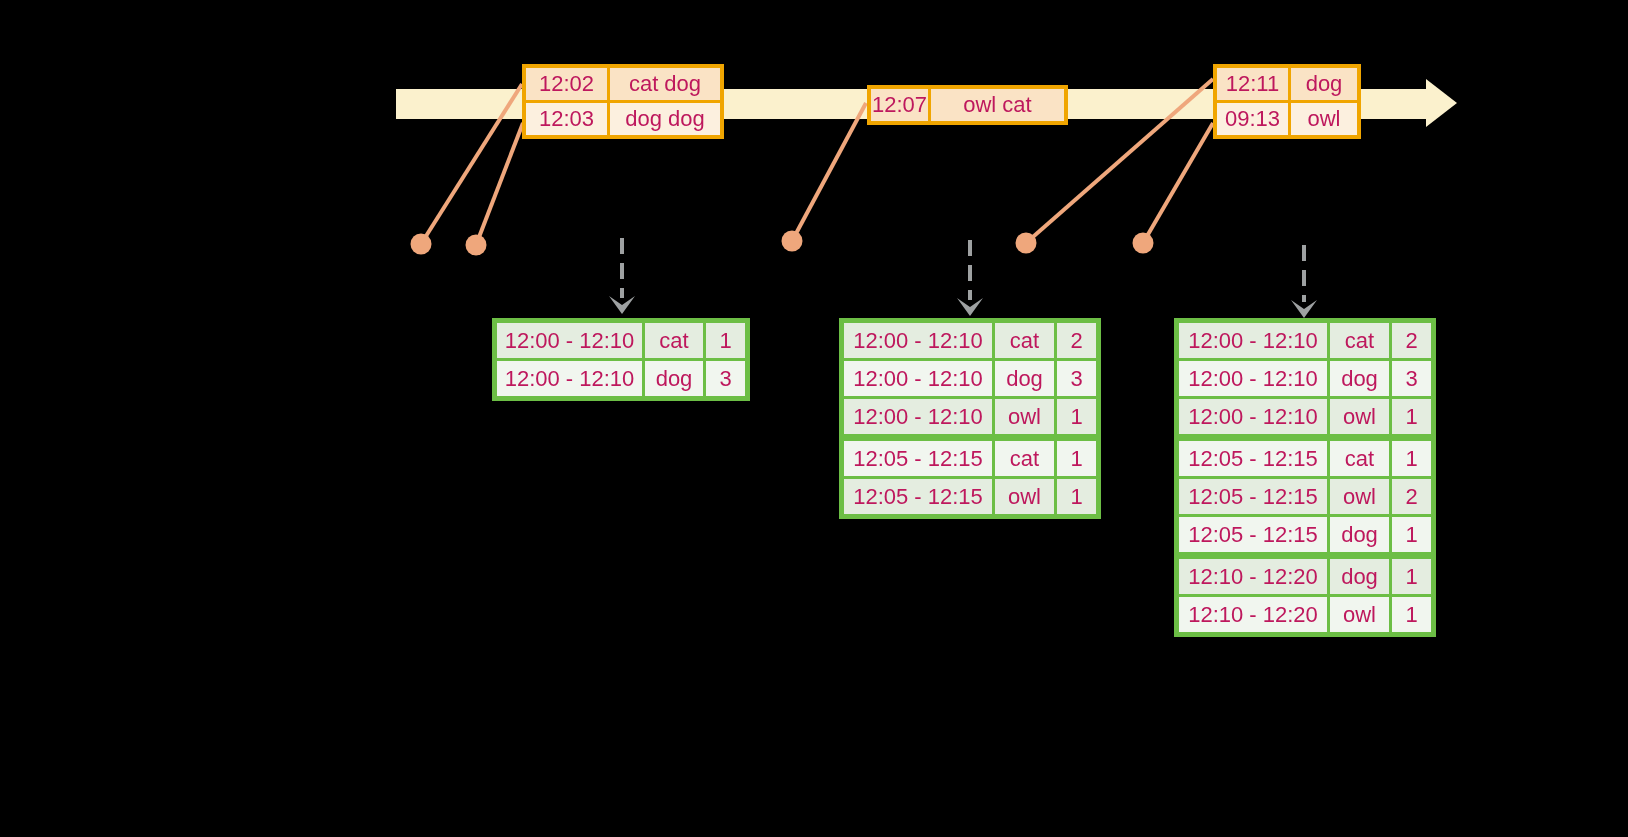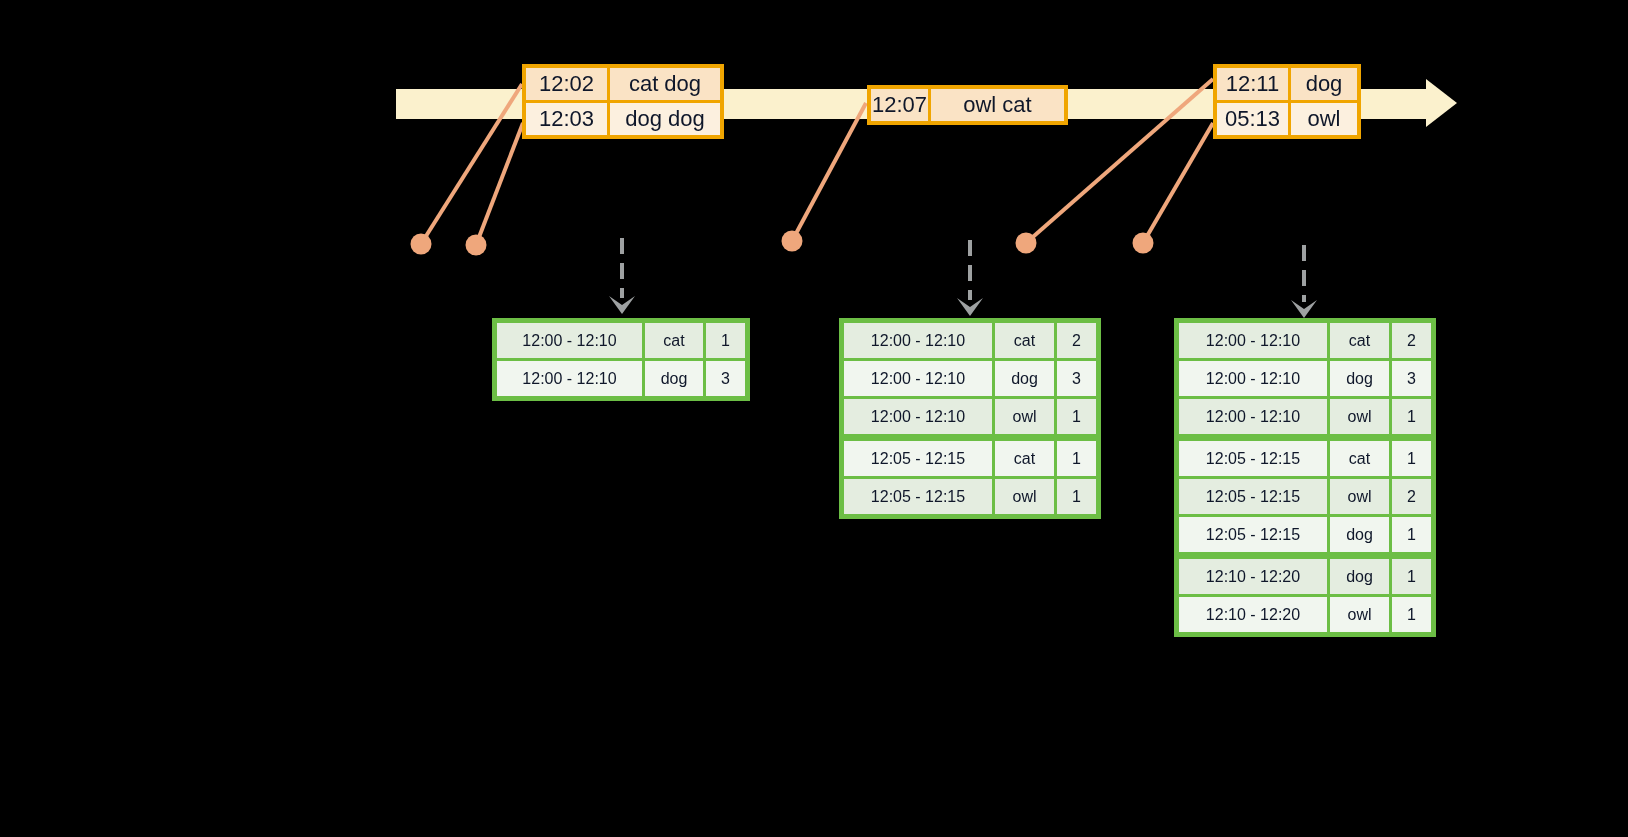--- a/index.html
+++ b/index.html
@@ -4,21 +4,21 @@
 <style>
   * { margin: 0; padding: 0; box-sizing: border-box; }
   html, body { background: #000; }
   .canvas {
     position: relative;
     width: 1628px;
     height: 837px;
     background: #000;
     overflow: hidden;
     font-family: "Liberation Sans", sans-serif;
-    color: #0f172a;
+    color: #be185d;
   }
   svg.overlay {
     position: absolute;
     left: 0; top: 0;
     z-index: 1;
   }
 
   
   .etable {
     position: absolute;
@@ -58,21 +58,21 @@
     flex-direction: column;
     gap: 3px;
   }
   .rrow { display: flex; gap: 3px; }
   .rrow.group-start { margin-top: 4px; }
   .rcell {
     display: flex;
     align-items: center;
     justify-content: center;
     height: 35px;
-    font-size: 16px;
+    font-size: 22px;
     line-height: 1;
   }
   .rrow.dark  .rcell { background: #E4EDE0; }
   .rrow.light .rcell { background: #F1F6EF; }
   .rcount { flex: 1; }
   .rt-1 { left: 492px;  top: 318px; width: 258px; }
   .rt-1 .rwindow { width: 145px; } .rt-1 .rword { width: 58px; }
   .rt-2 { left: 839px;  top: 318px; width: 262px; }
   .rt-2 .rwindow { width: 148px; } .rt-2 .rword { width: 59px; }
   .rt-3 { left: 1174px; top: 318px; width: 262px; }
@@ -131,21 +131,21 @@
         <div class="ecell etime">12:07</div>
         <div class="ecell ewords">owl cat</div>
       </div>
     </div>
   <div class="etable et-c">
       <div class="erow dark">
         <div class="ecell etime">12:11</div>
         <div class="ecell ewords">dog</div>
       </div>
       <div class="erow light">
-        <div class="ecell etime">05:13</div>
+        <div class="ecell etime">09:13</div>
         <div class="ecell ewords">owl</div>
       </div>
     </div>
 
   <div class="rtable rt-1">
       <div class="rrow dark">
         <div class="rcell rwindow">12:00 - 12:10</div>
         <div class="rcell rword">cat</div>
         <div class="rcell rcount">1</div>
       </div>

